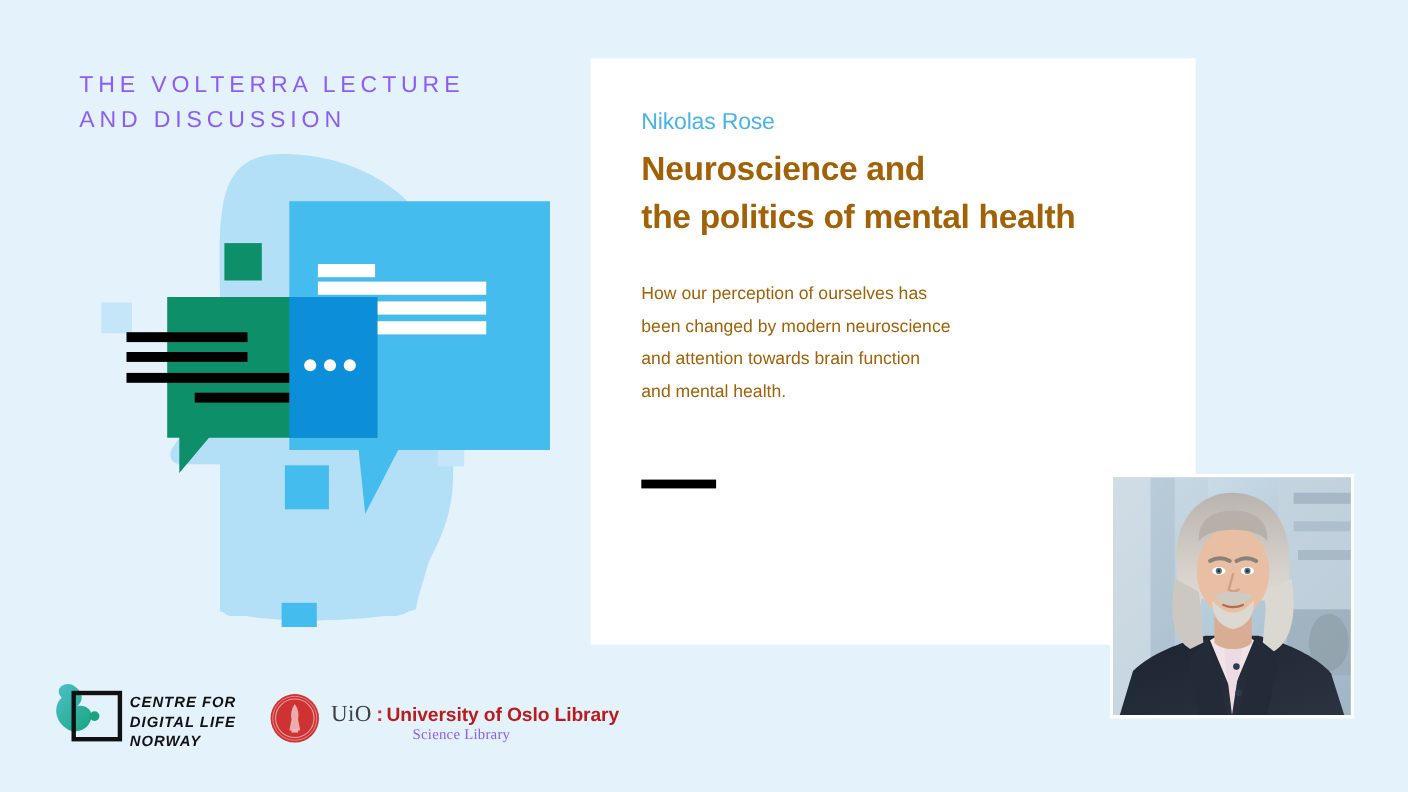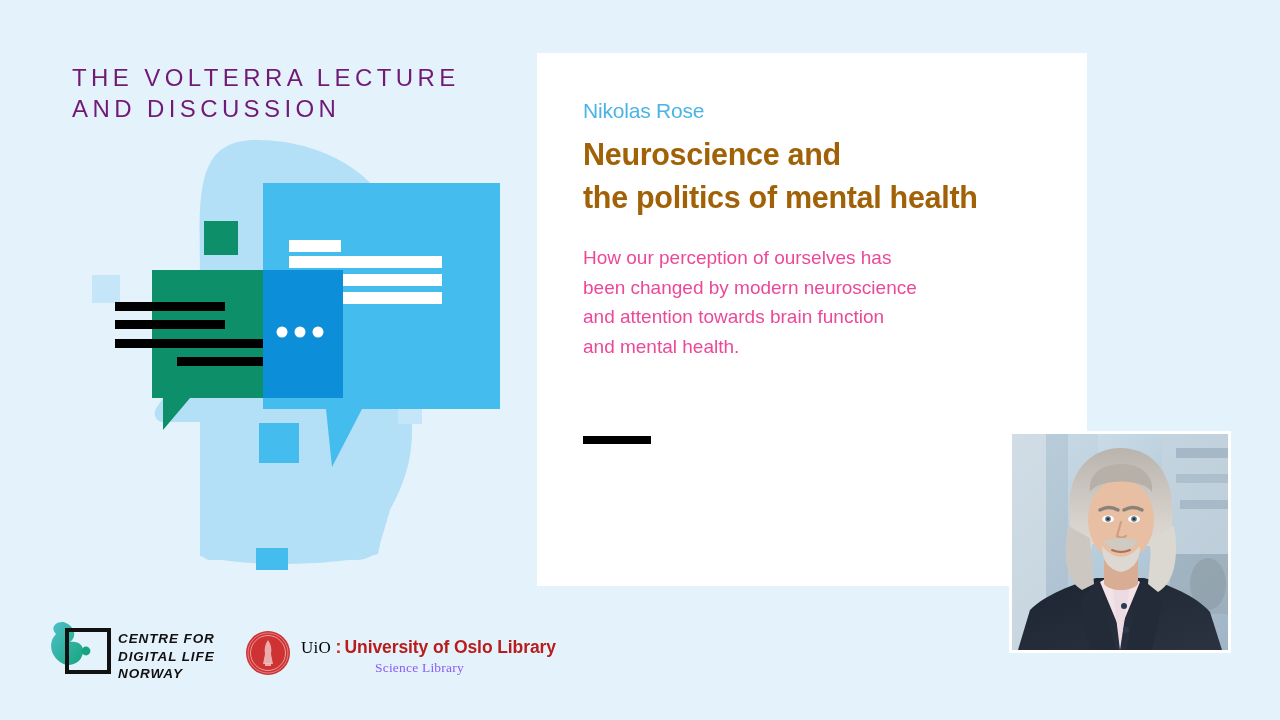--- a/index.html
+++ b/index.html
@@ -23,25 +23,25 @@
     background: #e4f2fb;
     overflow: hidden;
   }
 
   
   .eyebrow {
     position: absolute;
     left: 72px;
     top: 62px;
     width: 420px;
-    font-size: 24px;
+    font-size: 21px;
     line-height: 31px;
     letter-spacing: 4.4px;
     font-weight: 400;
-    color: #701a75;
+    color: #8b5cf6;
     white-space: pre-line;
     font-family: "Liberation Sans", sans-serif;
   }
 
   
   .illustration {
     position: absolute;
     left: 60px;
     top: 130px;
     width: 440px;
@@ -77,24 +77,24 @@
   .talk-title {
     font-size: 30.5px;
     line-height: 43px;
     font-weight: bold;
     color: #a16207;
     letter-spacing: -0.3px;
     margin: 0;
     white-space: pre-line;
   }
   .abstract {
-    margin-top: 24px;
-    font-size: 19px;
+    margin-top: 34px;
+    font-size: 16px;
     line-height: 29.5px;
-    color: #ec4899;
+    color: #a16207;
     font-weight: 400;
     white-space: pre-line;
   }
 
   .rule {
     position: absolute;
     left: 46px;
     top: 383px;
     width: 68px;
     height: 8px;
@@ -164,22 +164,22 @@
     width: 46px; height: 46px;
   }
   .logo-uio .uio-line {
     position: absolute;
     left: 56px;
     top: 10px;
     white-space: nowrap;
   }
   .uio-abbr {
     font-family: "Liberation Serif", serif;
-    font-size: 17px;
-    color: #000000;
+    font-size: 21px;
+    color: #404040;
     letter-spacing: 0.3px;
     text-align: right;
   }
   .uio-colon {
     color: #cf3232;
     font-weight: bold;
     font-size: 19px;
     padding: 0 3px 0 4px;
   }
   .uio-main {

